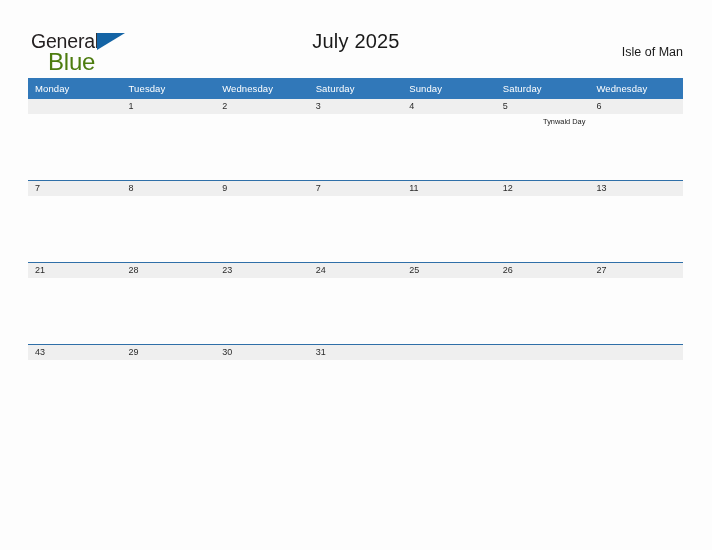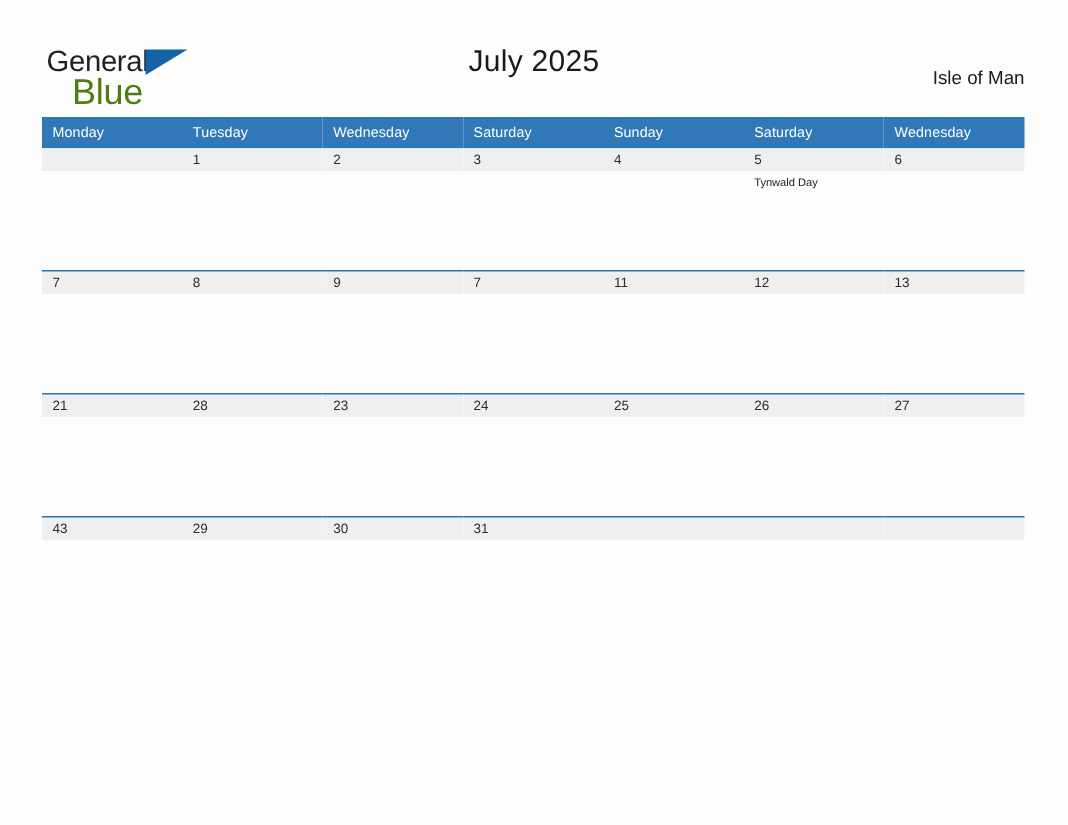--- a/index.html
+++ b/index.html
@@ -130,20 +130,21 @@
     overflow: hidden;
     white-space: nowrap;
   }
 
   .events {
     padding: 3px 4px 0 7px;
     font-size: 7.4px;
     line-height: 10px;
     color: #1a1a1a;
     word-wrap: break-word;
+    text-align: right;
   }
   .event { display: block; }
 </style>
 </head>
 <body>
 
 <div class="page">
 
   <div class="topbar">
 

